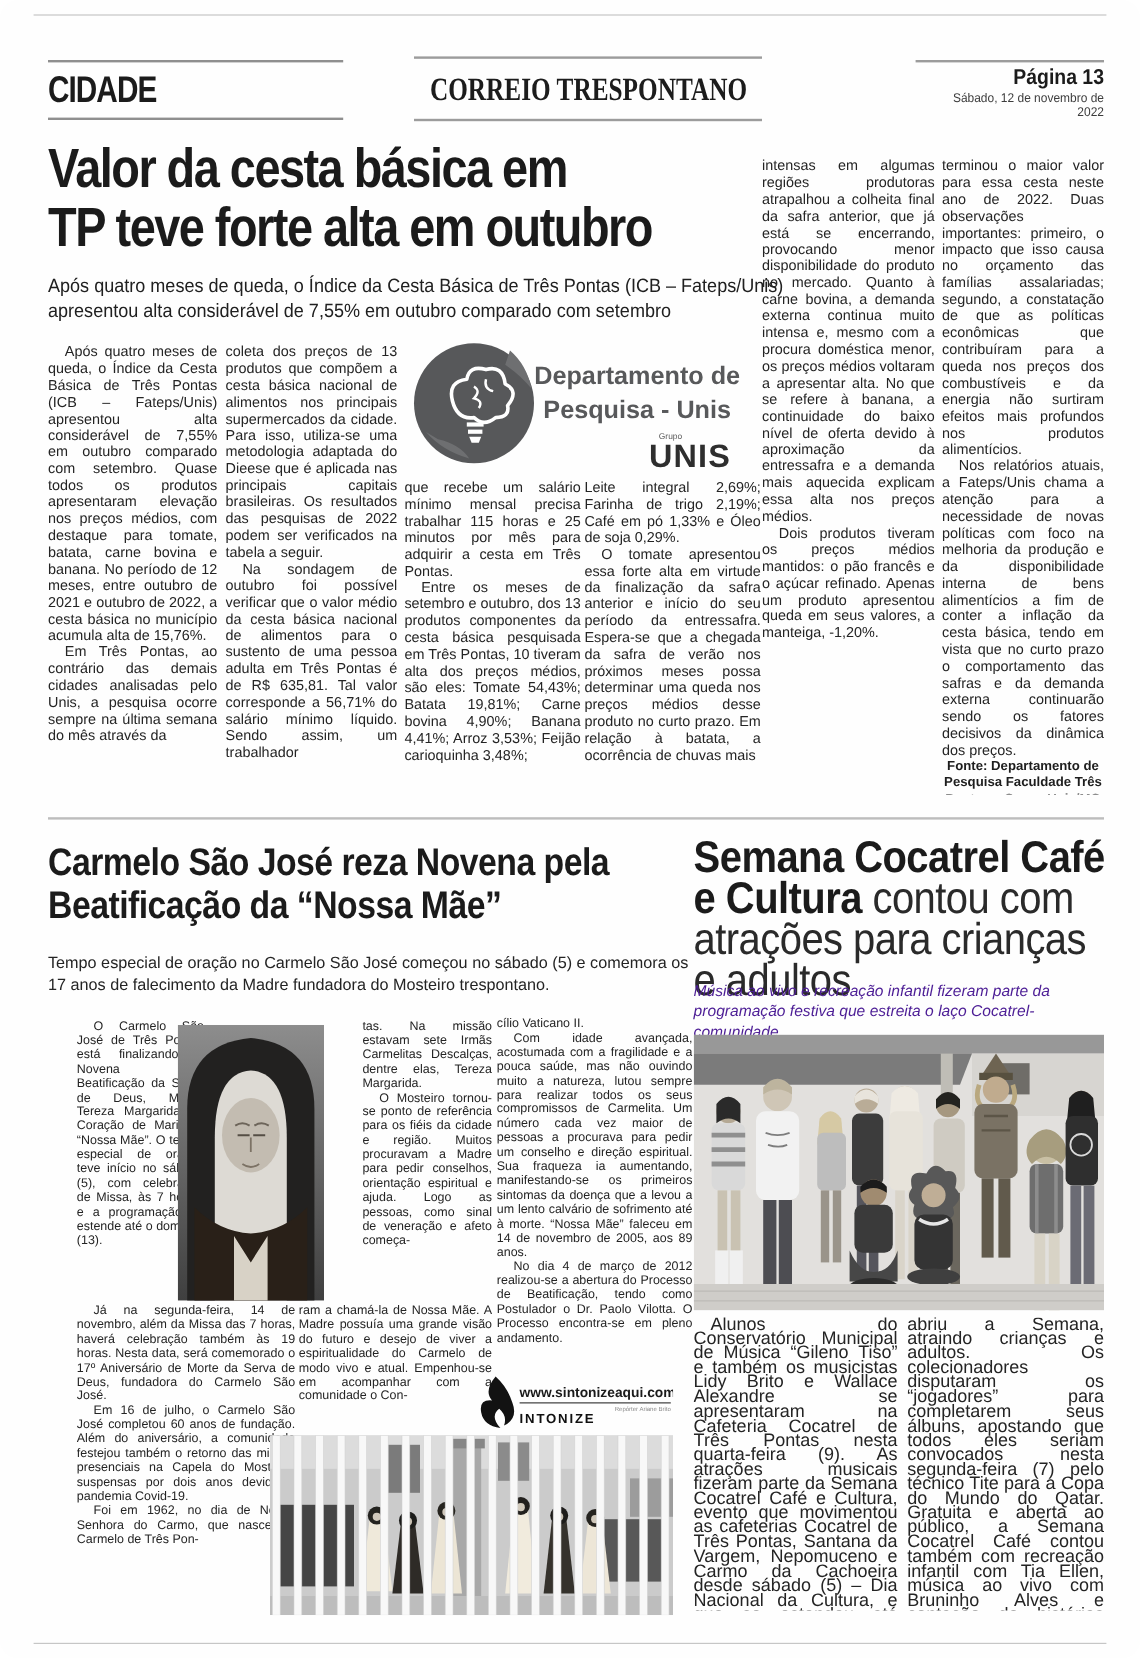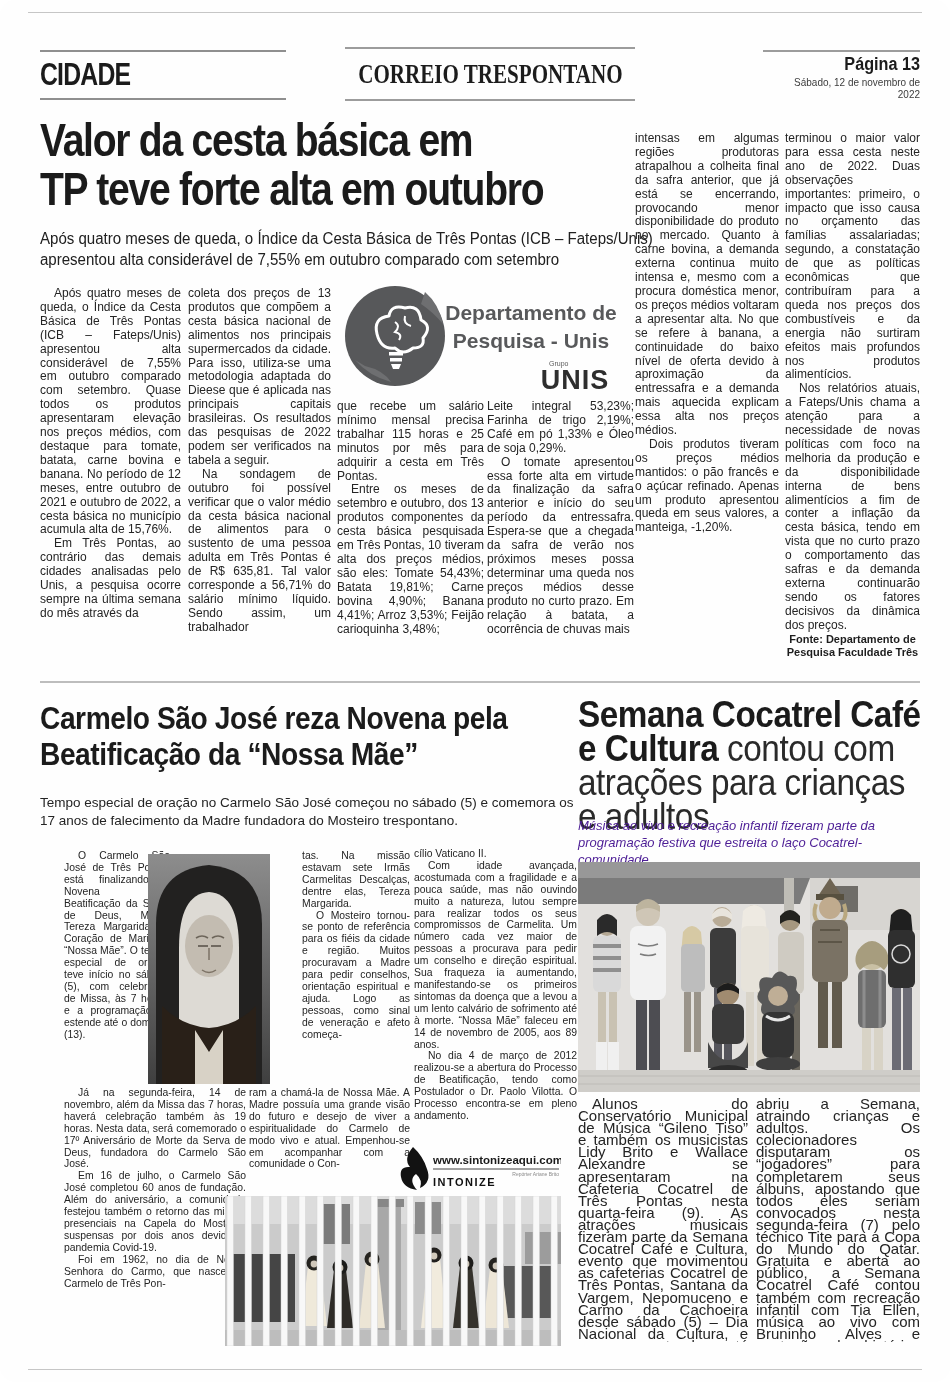--- a/index.html
+++ b/index.html
@@ -127,21 +127,21 @@
   </div>
   <div class="col bt1 a1-col2">
     <p>coleta dos preços de 13 produtos que compõem a cesta básica nacional de alimentos nos principais supermercados da cidade. Para isso, utiliza-se uma metodologia adaptada do Dieese que é aplicada nas principais capitais brasileiras. Os resultados das pesquisas de 2022 podem ser verificados na tabela a seguir.</p>
     <p class="ind">Na sondagem de outubro foi possível verificar que o valor médio da cesta básica nacional de alimentos para o sustento de uma pessoa adulta em Três Pontas é de R$ 635,81. Tal valor corresponde a 56,71% do salário mínimo líquido. Sendo assim, um trabalhador</p>
   </div>
   <div class="col bt1 a1-col3">
     <p>que recebe um salário mínimo mensal precisa trabalhar 115 horas e 25 minutos por mês para adquirir a cesta em Três Pontas.</p>
     <p class="ind">Entre os meses de setembro e outubro, dos 13 produtos componentes da cesta básica pesquisada em Três Pontas, 10 tiveram alta dos preços médios, são eles: Tomate 54,43%; Batata 19,81%; Carne bovina 4,90%; Banana 4,41%; Arroz 3,53%; Feijão carioquinha 3,48%;</p>
   </div>
   <div class="col bt1 a1-col4">
-    <p>Leite integral 53,23%; Farinha de trigo 2,19%; Café em pó 1,33% e Óleo de soja 0,29%.</p>
+    <p>Leite integral 2,69%; Farinha de trigo 2,19%; Café em pó 1,33% e Óleo de soja 0,29%.</p>
     <p class="ind">O tomate apresentou essa forte alta em virtude da finalização da safra anterior e início do seu período da entressafra. Espera-se que a chegada da safra de verão nos próximos meses possa determinar uma queda nos preços médios desse produto no curto prazo. Em relação à batata, a ocorrência de chuvas mais</p>
   </div>
   <div class="col bt1 a1-col5">
     <p>intensas em algumas regiões produtoras atrapalhou a colheita final da safra anterior, que já está se encerrando, provocando menor disponibilidade do produto no mercado. Quanto à carne bovina, a demanda externa continua muito intensa e, mesmo com a procura doméstica menor, os preços médios voltaram a apresentar alta. No que se refere à banana, a continuidade do baixo nível de oferta devido à aproximação da entressafra e a demanda mais aquecida explicam essa alta nos preços médios.</p>
     <p class="ind">Dois produtos tiveram os preços médios mantidos: o pão francês e o açúcar refinado. Apenas um produto apresentou queda em seus valores, a manteiga, -1,20%.</p>
   </div>
   <div class="col bt1 a1-col6">
     <p>terminou o maior valor para essa cesta neste ano de 2022. Duas observações importantes: primeiro, o impacto que isso causa no orçamento das famílias assalariadas; segundo, a constatação de que as políticas econômicas que contribuíram para a queda nos preços dos combustíveis e da energia não surtiram efeitos mais profundos nos produtos alimentícios.</p>
     <p class="ind">Nos relatórios atuais, a Fateps/Unis chama a atenção para a necessidade de novas políticas com foco na melhoria da produção e da disponibilidade interna de bens alimentícios a fim de conter a inflação da cesta básica, tendo em vista que no curto prazo o comportamento das safras e da demanda externa continuarão sendo os fatores decisivos da dinâmica dos preços.</p>
     <p class="source-note">Fonte: Departamento de Pesquisa Faculdade Três Pontas – Grupo Unis/MG</p>

